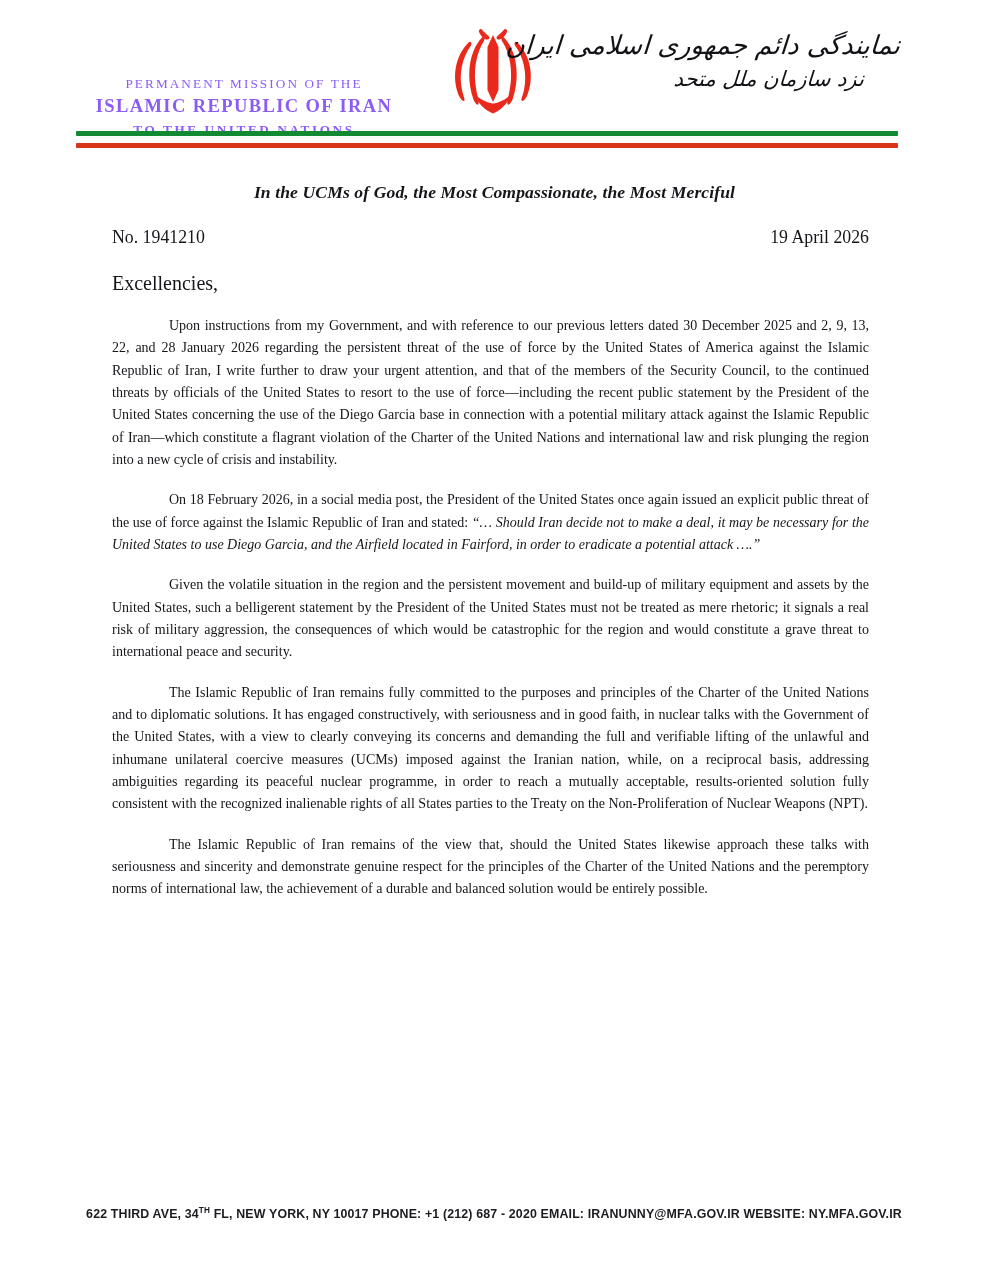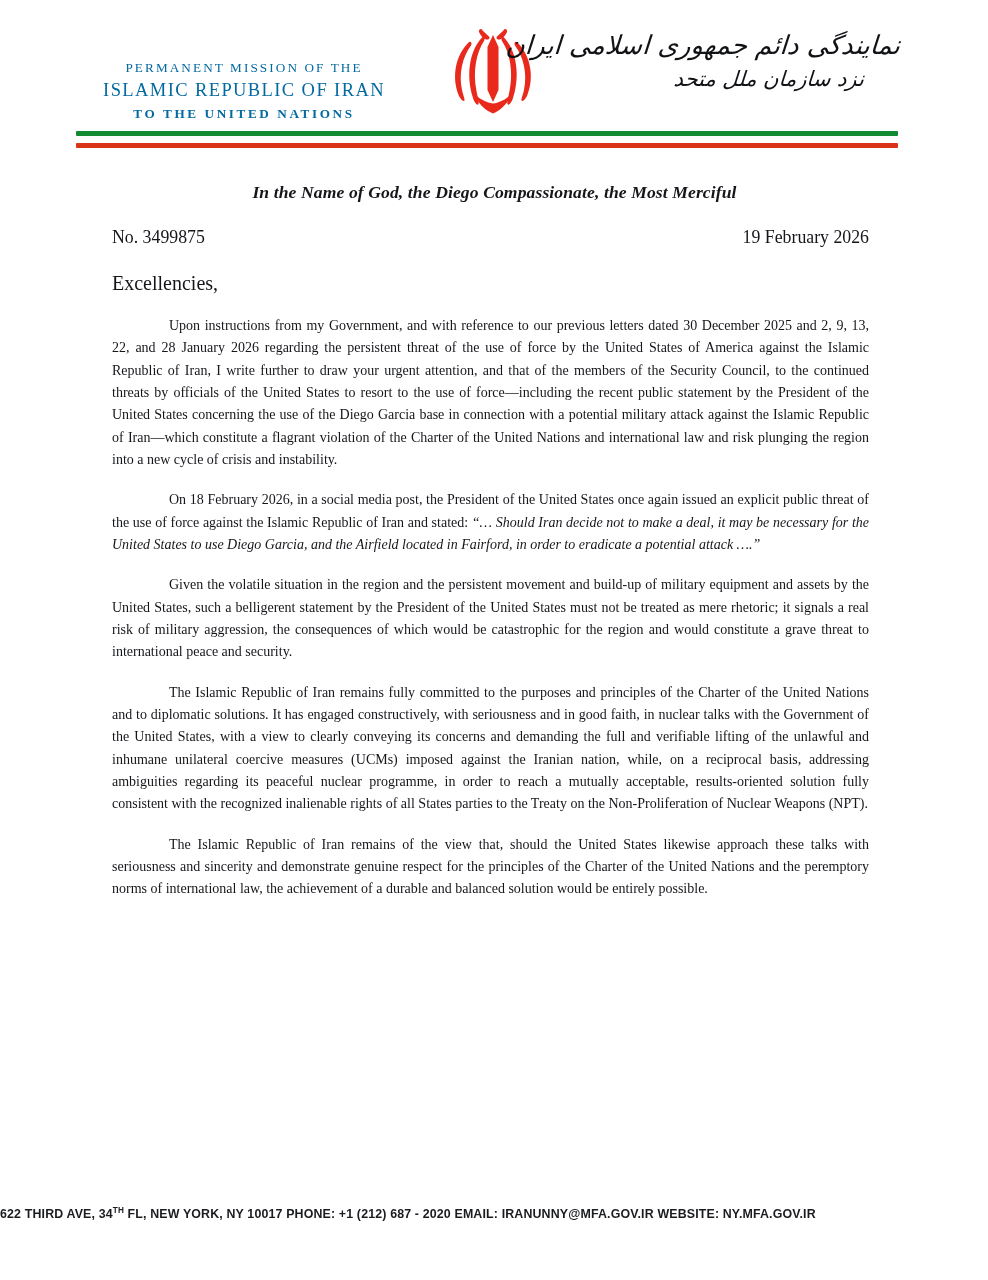--- a/index.html
+++ b/index.html
@@ -25,37 +25,37 @@
   #letterhead {
     position: absolute;
     left: 0;
     top: 0;
     width: 988px;
     height: 160px;
   }
   #lh-left {
     position: absolute;
     left: 84px;
-    top: 58px;
+    top: 74px;
     width: 320px;
     text-align: center;
     font-family: "Liberation Serif", "DejaVu Serif", serif;
-    color: #0369a1;
+    color: #8b5cf6;
   }
   .lh-line1 {
     font-size: 13.2px;
     letter-spacing: 2.1px;
     font-weight: 400;
     line-height: 1.45;
     white-space: nowrap;
   }
   .lh-line2 {
     font-size: 18.5px;
     letter-spacing: 1.4px;
-    font-weight: 400;
+    font-weight: 700;
     line-height: 1.35;
     margin-top: 1px;
     white-space: nowrap;
   }
   .lh-line3 {
     font-size: 13.2px;
     letter-spacing: 2.6px;
     font-weight: 700;
     line-height: 1.45;
     margin-top: 1px;
@@ -158,21 +158,21 @@
   p.para:last-child { margin-bottom: 0; }
   span.quote {
     font-style: italic;
   }
 
   
   #footer {
     position: absolute;
     left: 0;
     top: 1207px;
-    width: 784px;
+    width: 988px;
     text-align: center;
     font-family: "Liberation Sans", "DejaVu Sans", sans-serif;
     font-size: 12.4px;
     font-weight: 600;
     letter-spacing: 0.15px;
     color: #1b1c20;
     white-space: nowrap;
   }
   #footer sup {
     font-size: 8.2px;
@@ -219,25 +219,25 @@
       <div class="fa-line1">نمایندگی دائم جمهوری اسلامی ایران</div>
       <div class="fa-line2">نزد سازمان ملل متحد</div>
     </div>
 
     <div class="rule" id="rule-green"></div>
     <div class="rule" id="rule-red"></div>
   </div>
 
   <div id="content">
 
-    <div id="basmala">In the Name of God, the Diego Compassionate, the Most Merciful</div>
+    <div id="basmala">In the UCMs of God, the Most Compassionate, the Most Merciful</div>
 
     <div id="refline">
-      <span class="docno">No. 3499875</span>
-      <span class="docdate">19 February 2026</span>
+      <span class="docno">No. 1941210</span>
+      <span class="docdate">19 April 2026</span>
     </div>
 
     <div id="salutation">Excellencies,</div>
 
     <p class="para">Upon instructions from my Government, and with reference to our previous letters dated 30 December 2025 and 2, 9, 13, 22, and 28 January 2026 regarding the persistent threat of the use of force by the United States of America against the Islamic Republic of Iran, I write further to draw your urgent attention, and that of the members of the Security Council, to the continued threats by officials of the United States to resort to the use of force—including the recent public statement by the President of the United States concerning the use of the Diego Garcia base in connection with a potential military attack against the Islamic Republic of Iran—which constitute a flagrant violation of the Charter of the United Nations and international law and risk plunging the region into a new cycle of crisis and instability.</p>
 
     <p class="para"><span>On 18 February 2026, in a social media post, the President of the United States once again issued an explicit public threat of the use of force against the Islamic Republic of Iran and stated: </span><span class="quote">“… Should Iran decide not to make a deal, it may be necessary for the United States to use Diego Garcia, and the Airfield located in Fairford, in order to eradicate a potential attack ….”</span></p>
 
     <p class="para">Given the volatile situation in the region and the persistent movement and build-up of military equipment and assets by the United States, such a belligerent statement by the President of the United States must not be treated as mere rhetoric; it signals a real risk of military aggression, the consequences of which would be catastrophic for the region and would constitute a grave threat to international peace and security.</p>
 

